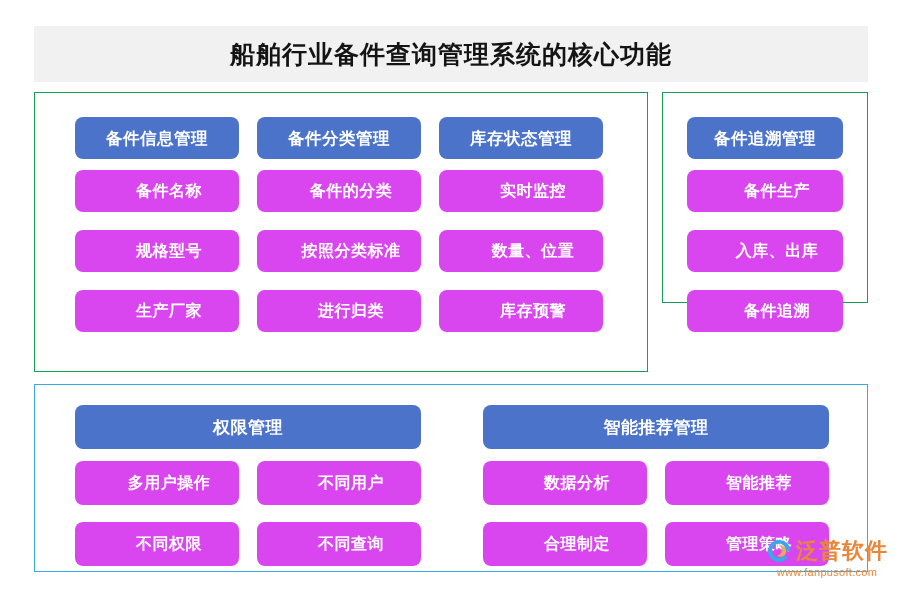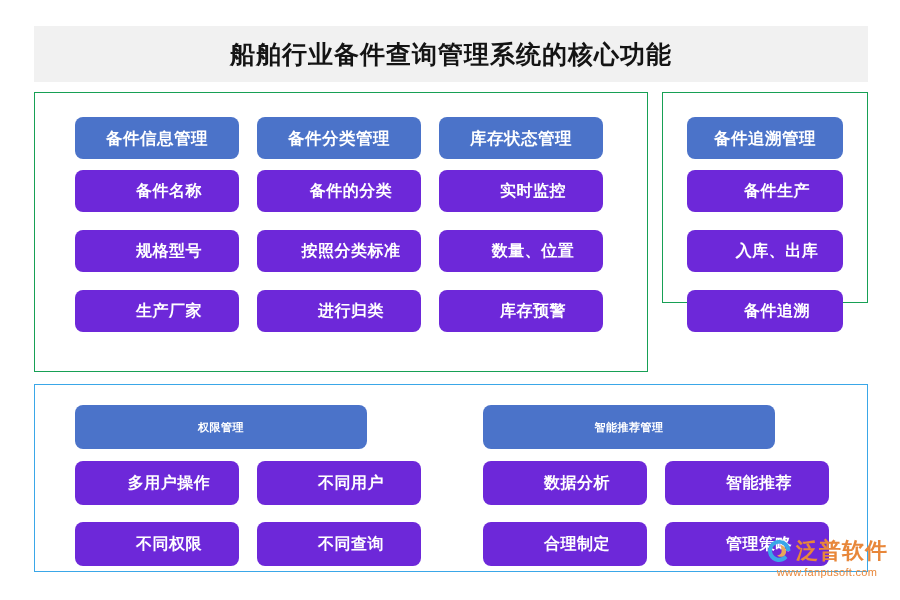--- a/index.html
+++ b/index.html
@@ -39,21 +39,21 @@
     display:flex;align-items:center;justify-content:center;
     border-radius:8px;
     color:#ffffff;
     font-weight:bold;
     letter-spacing:.5px;
     text-align:center;
     position:absolute;
     line-height:1;
   }
   .chip-head{background:#4b73c9;font-size:16.5px;}
-  .chip-item{background:#6d28d9;font-size:16px;padding-left:24px;}
+  .chip-item{background:#d946ef;font-size:16px;padding-left:24px;}
 
   
   .col{position:absolute;top:24px;width:164px;}
   #col-1{left:40px;}
   #col-2{left:222px;}
   #col-3{left:404px;}
   .col .chip{left:0;width:164px;height:42px;text-align:right;}
   .col .chip.r0{top:0px;}
   .col .chip.r1{top:53px;}
   .col .chip.r2{top:113px;}
@@ -64,21 +64,21 @@
   #col-trace .chip{left:0;width:156px;height:42px;}
   #col-trace .chip.r0{top:0px;}
   #col-trace .chip.r1{top:53px;}
   #col-trace .chip.r2{top:113px;}
   #col-trace .chip.r3{top:173px;}
 
   
   .bgroup{position:absolute;top:20px;width:346px;}
   #bgroup-perm{left:40px;}
   #bgroup-reco{left:448px;}
-  .bgroup .chip-head{left:0;top:0;width:292px;height:44px;font-size:11px;}
+  .bgroup .chip-head{left:0;top:0;width:346px;height:44px;font-size:17px;}
   .bgroup .chip-item{width:164px;height:44px;}
   .bgroup .chip-item.c0{left:0;}
   .bgroup .chip-item.c1{left:182px;}
   .bgroup .chip-item.rA{top:56px;}
   .bgroup .chip-item.rB{top:117px;text-align:center;}
 
   
   .wm-inline{
     position:absolute;left:548px;top:300px;
     display:flex;align-items:center;gap:3px;

